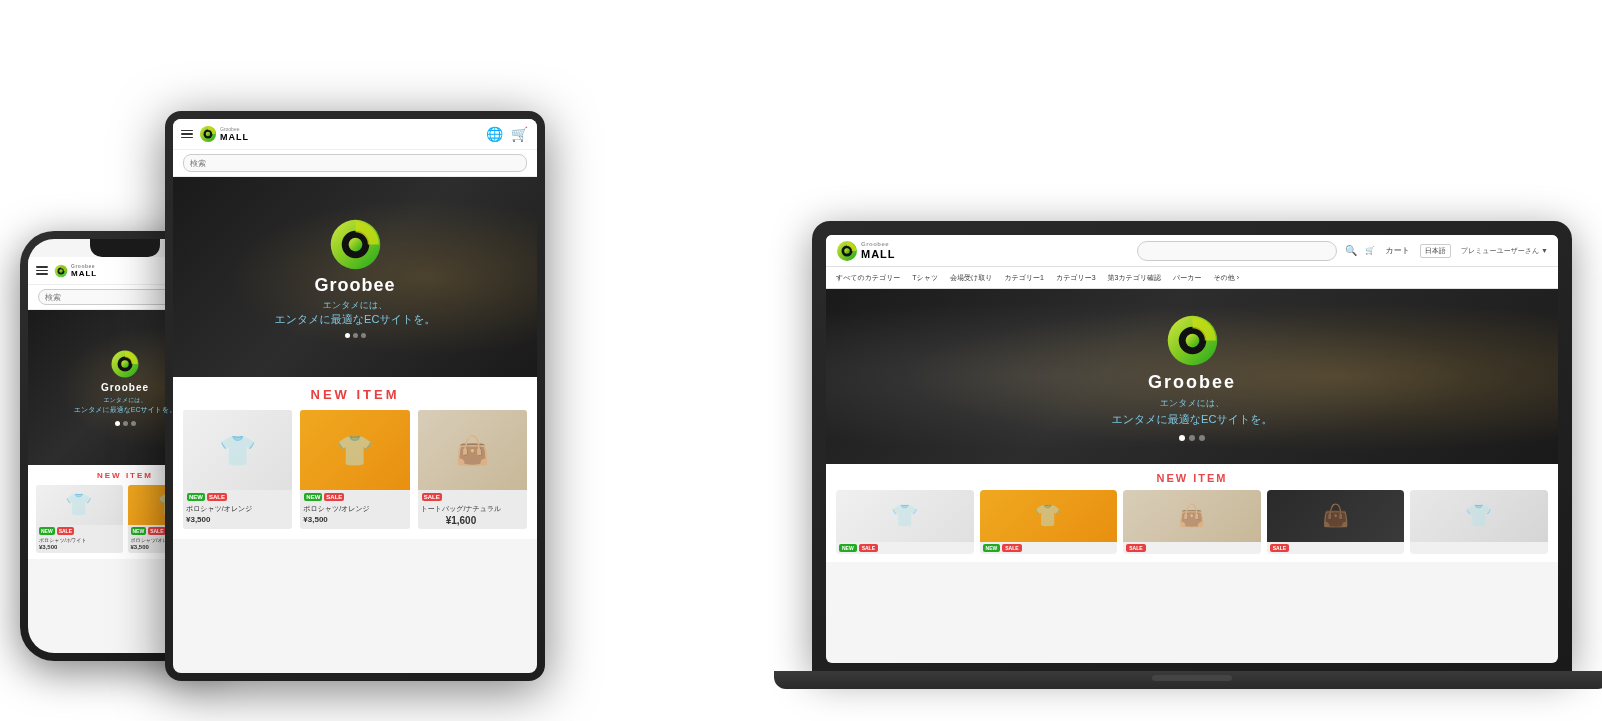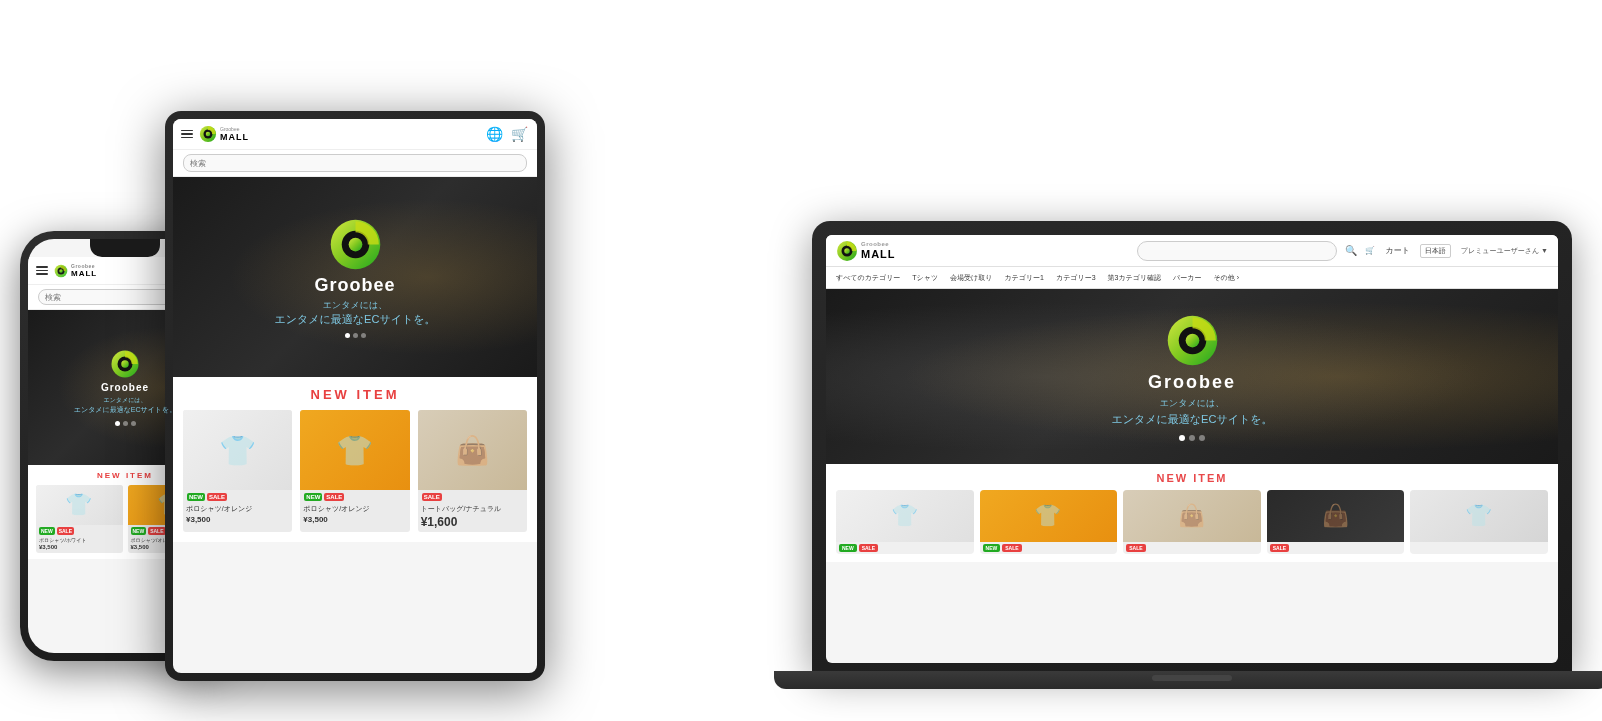--- a/index.html
+++ b/index.html
@@ -685,21 +685,21 @@
             </div>
 
             <div class="screen-product">
               <div class="screen-product-img tote-beige" style="height:80px;">
                 <span style="font-size:28px;opacity:0.5;">👜</span>
               </div>
               <div class="screen-badges" style="padding:3px 4px;">
                 <span class="screen-badge sale" style="font-size:6px;">SALE</span>
               </div>
               <div class="screen-product-name" style="font-size:7px;">トートバッグ/ナチュラル</div>
-              <div class="screen-product-price" style="font-size:12px;">¥1,600</div>
+              <div class="screen-product-price" style="font-size:10px;margin-left:25px;">¥1,600</div>
             </div>
           </div>
         </div>
       </div>
     </div>
   </div>
 
   <div class="laptop">
     <div class="laptop-body">
       <div class="laptop-screen">

